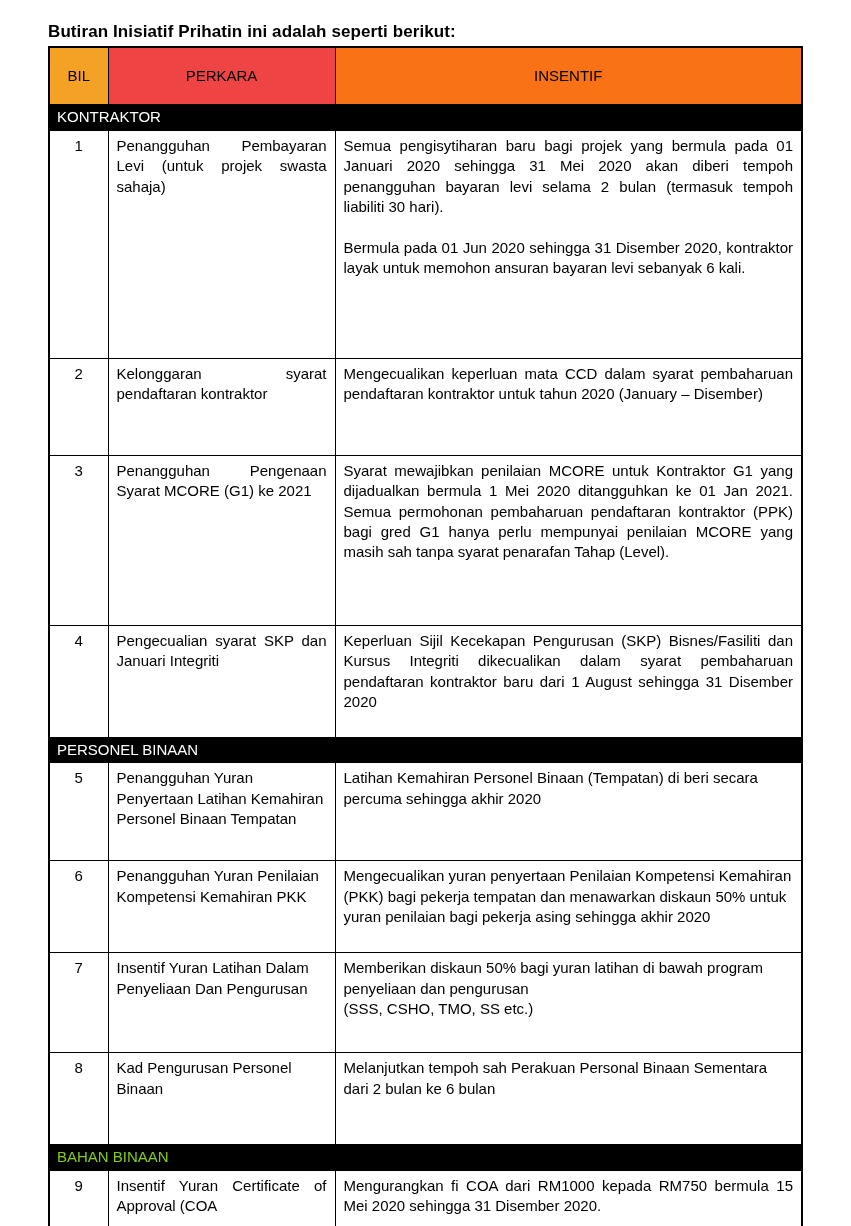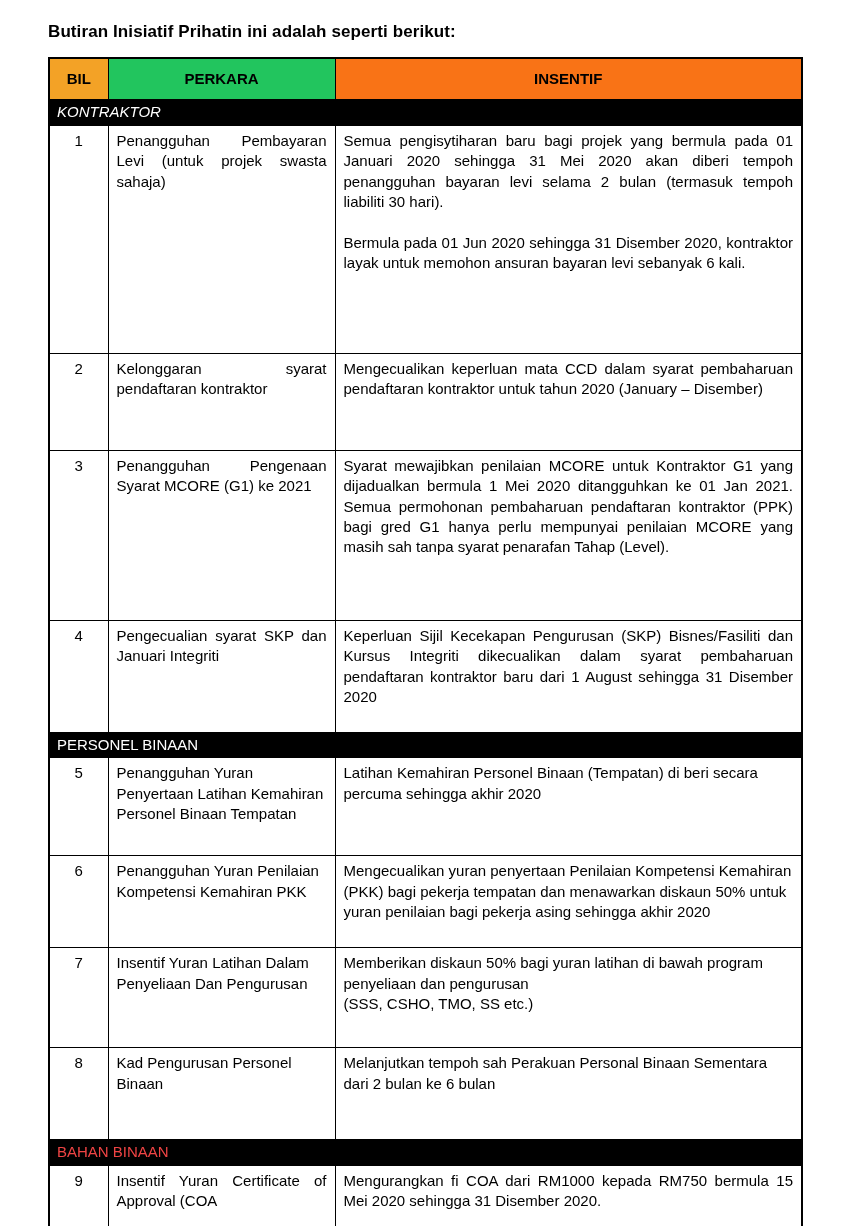--- a/index.html
+++ b/index.html
@@ -8,39 +8,39 @@
     width: 851px;
     height: 1226px;
     overflow: hidden;
     font-family: "Liberation Sans", sans-serif;
     color: #000;
   }
   .page { padding: 22px 0 0 48px; }
   .title {
     font-size: 17px;
     font-weight: bold;
-    margin-bottom: 15px;
+    margin-bottom: 4px;
     letter-spacing: 0.1px;
   }
   table.tbl {
     border-collapse: collapse;
     width: 753px;
     table-layout: fixed;
     border: 2px solid #000;
   }
   .tbl th, .tbl td {
     border: 1px solid #000;
     vertical-align: top;
     font-size: 15px;
     line-height: 1.36;
   }
   .tbl thead th {
-    font-weight: bold;
+    font-weight: normal;
     text-align: center;
-    padding: 10px 4px;
+    padding: 18px 4px;
     height: 23px;
   }
   td.section {
     color: #fff;
     padding: 2px 7px;
     height: 23px;
     font-size: 15px;
   }
   td.bil {
     text-align: center;
@@ -58,27 +58,27 @@
 
   <table class="tbl">
     <colgroup>
       <col style="width:59px">
       <col style="width:227px">
       <col style="width:467px">
     </colgroup>
     <thead>
       <tr>
         <th style="background: rgb(243, 162, 38);">BIL</th>
-        <th style="background: #22c55e;">PERKARA</th>
+        <th style="background: #ef4444;">PERKARA</th>
         <th style="background: #f97316;">INSENTIF</th>
       </tr>
     </thead>
     <tbody id="tbody">
         <tr>
-          <td colspan="3" class="section" style="background: rgb(0, 0, 0); color: rgb(255, 255, 255); font-style: italic;">KONTRAKTOR</td>
+          <td colspan="3" class="section" style="background: rgb(0, 0, 0); color: rgb(255, 255, 255);">KONTRAKTOR</td>
         </tr>
         <tr>
           <td class="bil" style="height: 228px;">1</td>
           <td class="perkara justify">Penangguhan Pembayaran Levi (untuk projek swasta sahaja)</td>
           <td class="insentif justify">Semua pengisytiharan baru bagi projek yang bermula pada 01 Januari 2020 sehingga 31 Mei 2020 akan diberi tempoh penangguhan bayaran levi selama 2 bulan (termasuk tempoh liabiliti 30 hari).
 
 Bermula pada 01 Jun 2020 sehingga 31 Disember 2020, kontraktor layak untuk memohon ansuran bayaran levi sebanyak 6 kali.</td>
         </tr>
         <tr>
           <td class="bil" style="height: 97px;">2</td>
@@ -113,21 +113,21 @@
           <td class="perkara">Insentif Yuran Latihan Dalam Penyeliaan Dan Pengurusan</td>
           <td class="insentif">Memberikan diskaun 50% bagi yuran latihan di bawah program penyeliaan dan pengurusan
 (SSS, CSHO, TMO, SS etc.)</td>
         </tr>
         <tr>
           <td class="bil" style="height: 92px;">8</td>
           <td class="perkara">Kad Pengurusan Personel Binaan</td>
           <td class="insentif">Melanjutkan tempoh sah Perakuan Personal Binaan Sementara dari 2 bulan ke 6 bulan</td>
         </tr>
         <tr>
-          <td colspan="3" class="section" style="background: rgb(0, 0, 0); color: #ef4444;">BAHAN BINAAN</td>
+          <td colspan="3" class="section" style="background: rgb(0, 0, 0); color: #84cc16;">BAHAN BINAAN</td>
         </tr>
         <tr>
           <td class="bil" style="height: 96px;">9</td>
           <td class="perkara justify">Insentif Yuran Certificate of Approval (COA</td>
           <td class="insentif justify">Mengurangkan fi COA dari RM1000 kepada RM750 bermula 15 Mei 2020 sehingga 31 Disember 2020.</td>
         </tr>
       </tbody>
   </table>
 </div>
 

